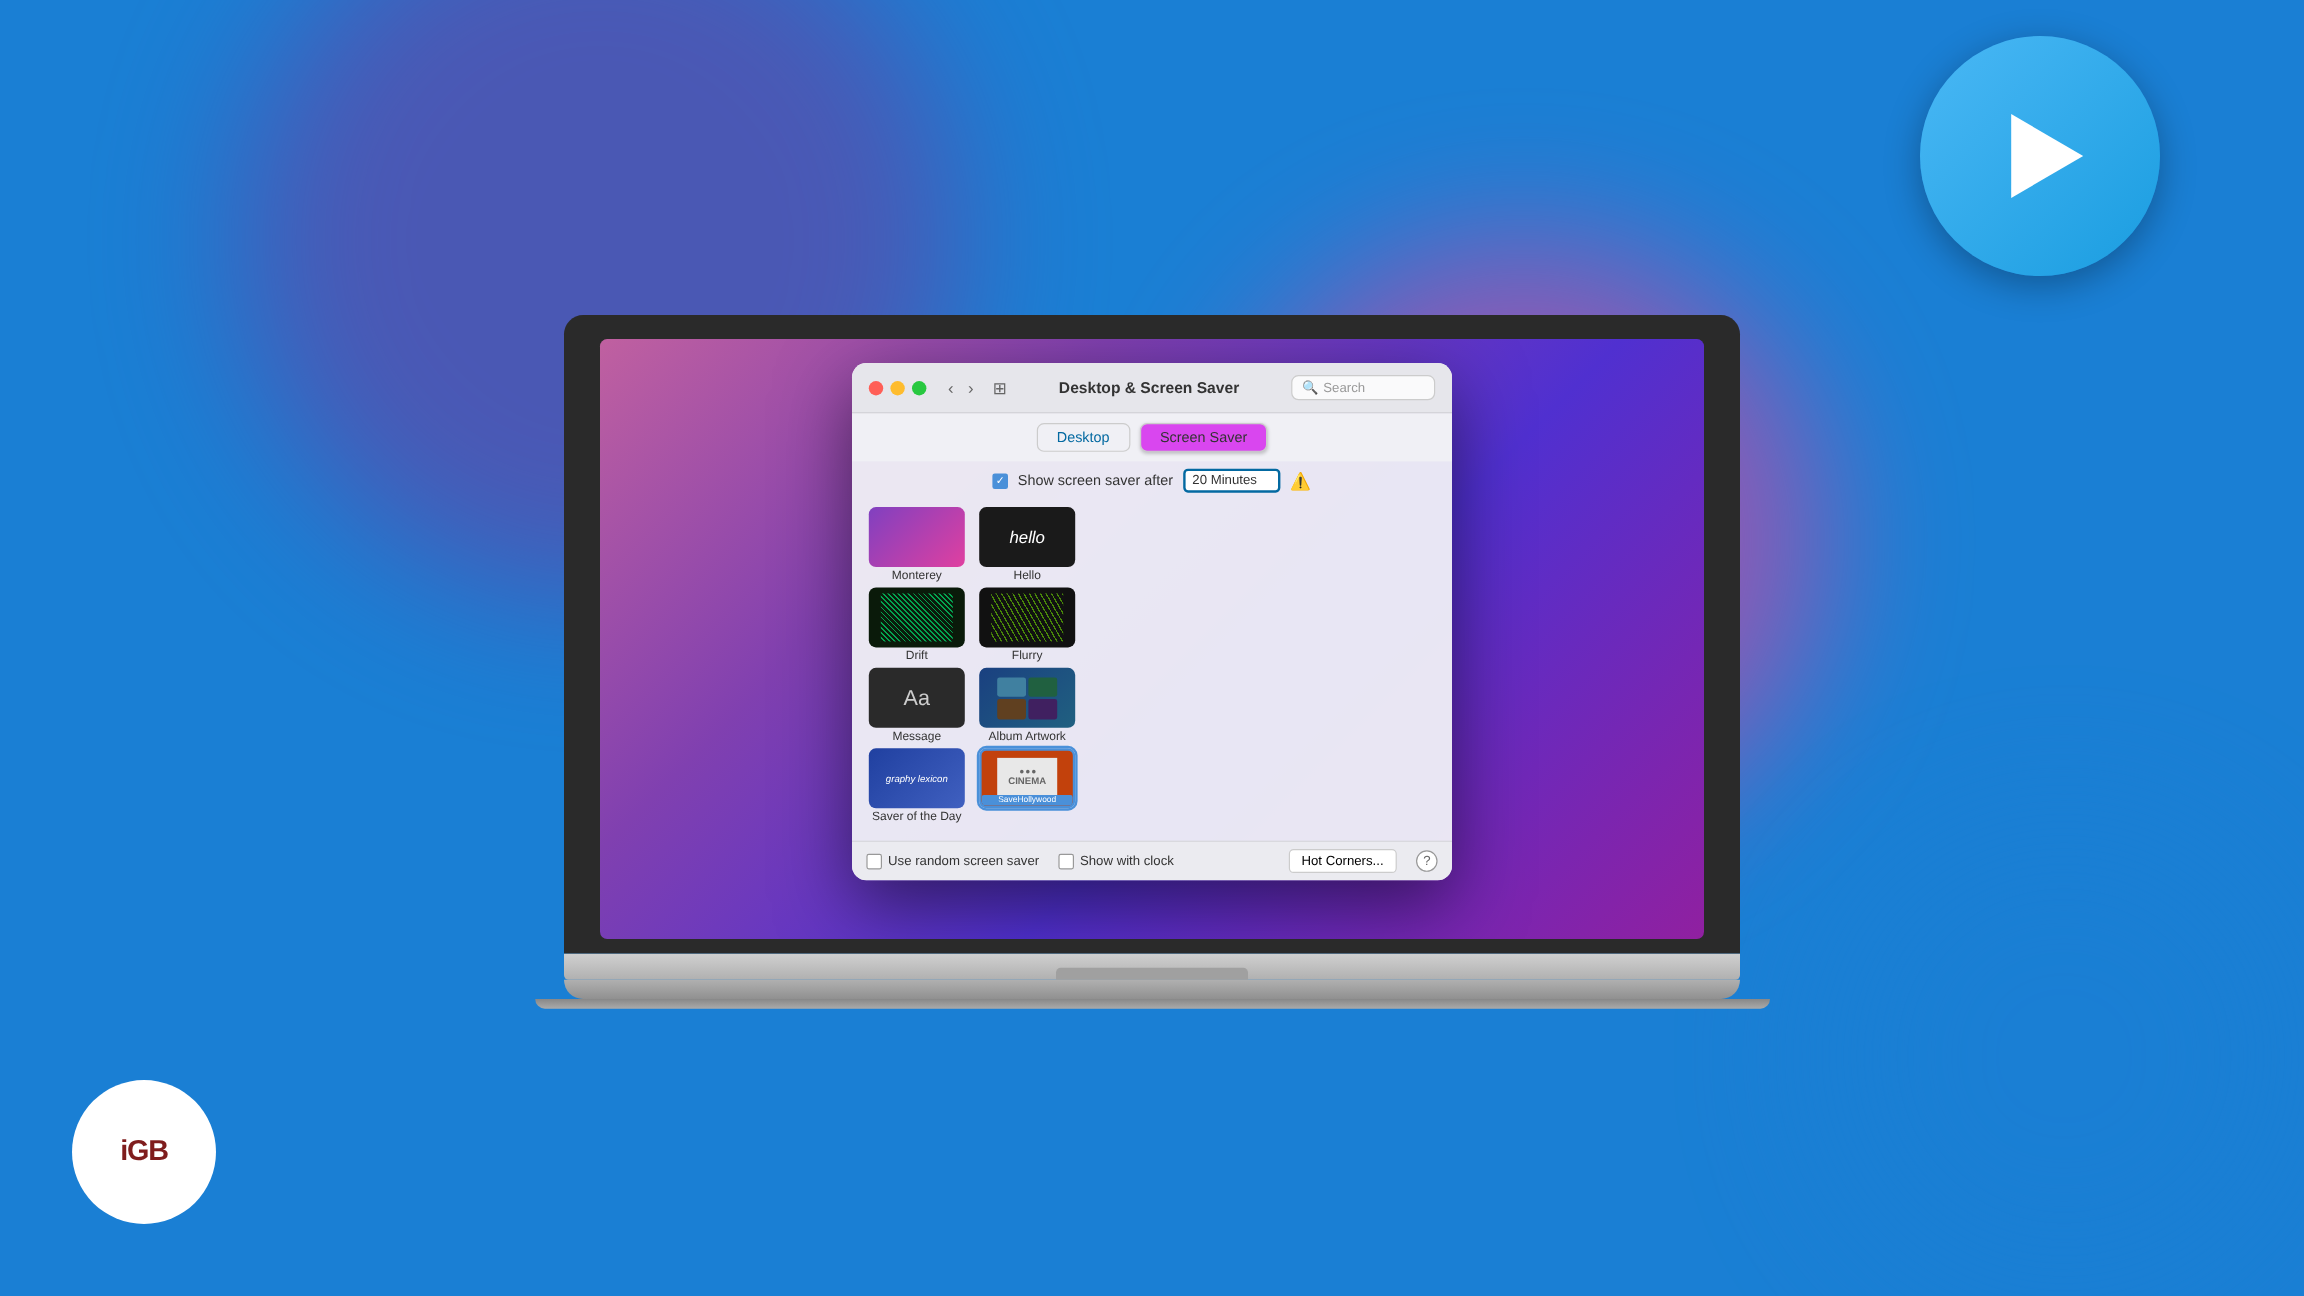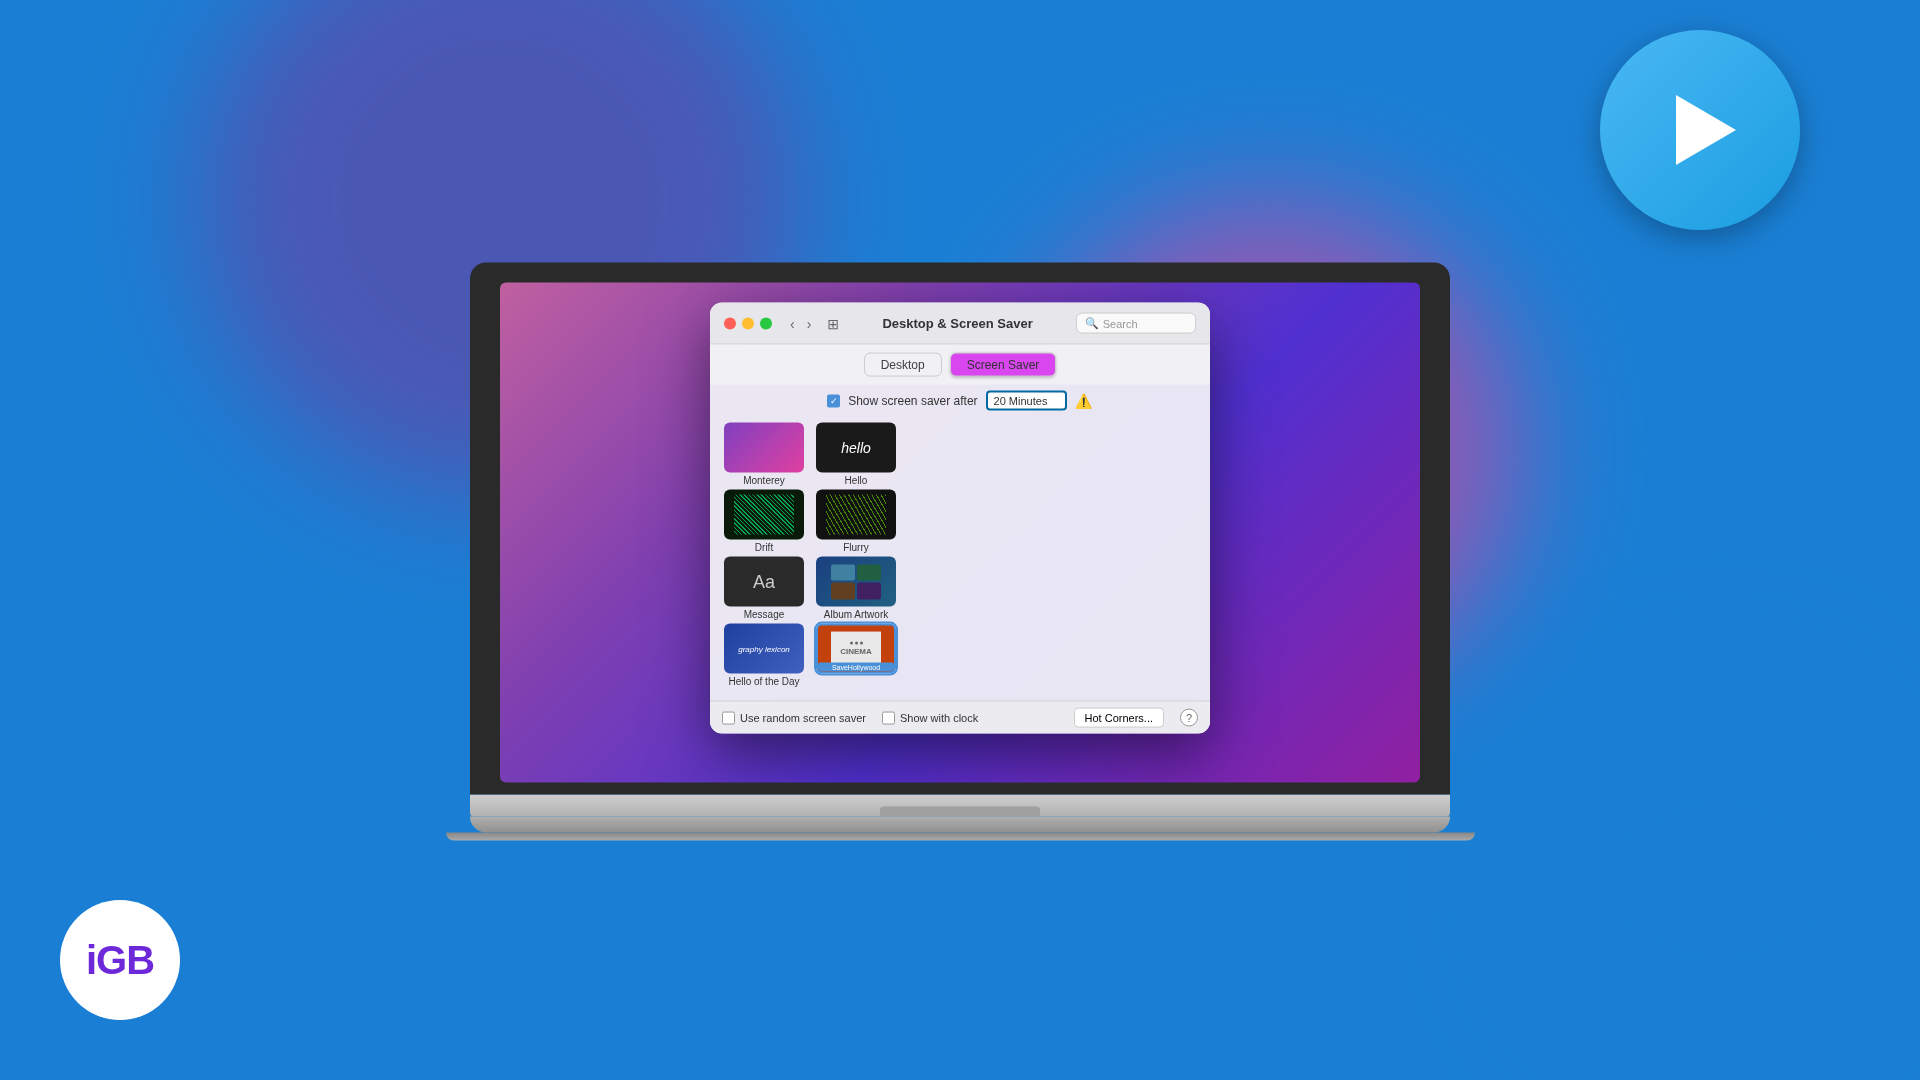--- a/index.html
+++ b/index.html
@@ -43,23 +43,23 @@
       width: 120px;
       height: 120px;
       background: white;
       border-radius: 50%;
       display: flex;
       align-items: center;
       justify-content: center;
       z-index: 10;
     }
     .igb-logo-text {
-      font-size: 40px;
+      font-size: 24px;
       font-weight: 800;
-      color: #6d28d9;
+      color: #7f1d1d;
       letter-spacing: -1px;
     }
 
     
     .play-button {
       position: absolute;
       top: 30px;
       right: 120px;
       width: 200px;
       height: 200px;
@@ -196,21 +196,21 @@
     }
     .tab-btn {
       padding: 4px 16px;
       border-radius: 6px;
       font-size: 12px;
       cursor: pointer;
       border: 1px solid transparent;
     }
     .tab-inactive {
       background: transparent;
-      color: #404040;
+      color: #0369a1;
       border-color: #ccc;
     }
     .tab-active {
       background: #d946ef;
       color: #333;
       border-color: #ccc;
       box-shadow: 0 1px 3px rgba(0,0,0,0.2);
     }
 
     
@@ -715,21 +715,21 @@
                     <div class="album-cell" style="background:#402060"></div>
                   </div>
                 </div>
                 <span class="ss-label">Album Artwork</span>
               </div>
             </div>
 
             <div class="ss-row">
               <div class="ss-item">
                 <div class="ss-thumb thumb-word">graphy lexicon</div>
-                <span class="ss-label">Hello of the Day</span>
+                <span class="ss-label">Saver of the Day</span>
               </div>
               <div class="ss-item" style="position:relative">
                 <div class="ss-thumb thumb-save selected-thumb">
                   <div class="save-inner">
                     <div class="save-dots">
                       <div class="save-dot"></div>
                       <div class="save-dot"></div>
                       <div class="save-dot"></div>
                     </div>
                     <span style="font-size:8px;color:#666;font-weight:bold">CINEMA</span>

